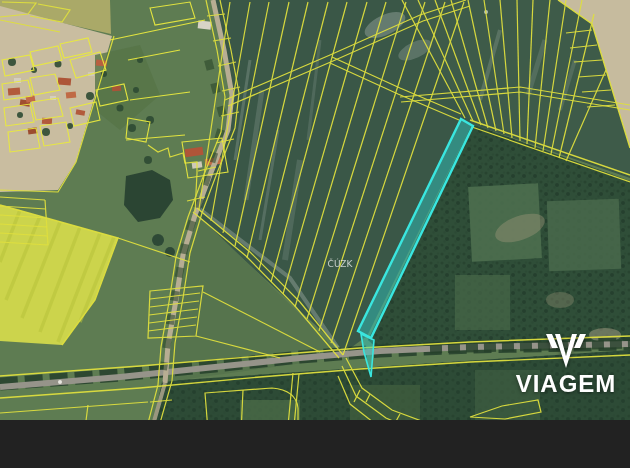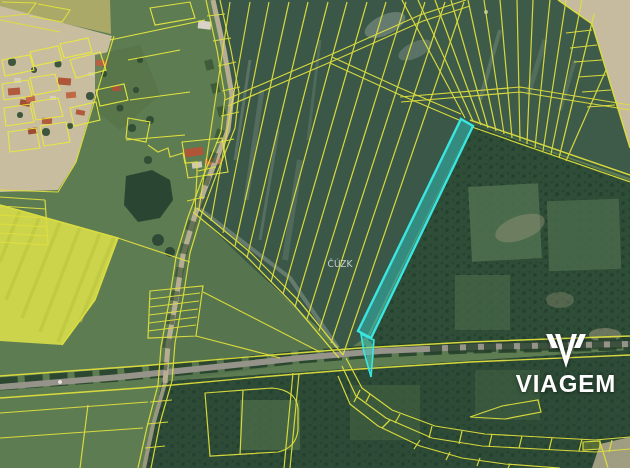--- a/index.html
+++ b/index.html
@@ -1,16 +1,16 @@
 <!DOCTYPE html>
 <html><head>
 <meta charset="utf-8">
 <style>
   html,body{margin:0;padding:0;background:#222;}
-  .stage{position:relative;width:630px;height:468px;overflow:hidden;background:#4d6b49;
+  .stage{position:relative;width:630px;height:420px;overflow:hidden;background:#4d6b49;
          font-family:"Liberation Sans","DejaVu Sans",sans-serif;}
   svg{display:block}
   .logo-text{font-family:"Liberation Sans","DejaVu Sans",sans-serif;font-weight:bold;
              letter-spacing:1px;}
   .wm{font-family:"DejaVu Sans",sans-serif;}
 </style>
 </head>
 <body>
 
 <div class="stage">

